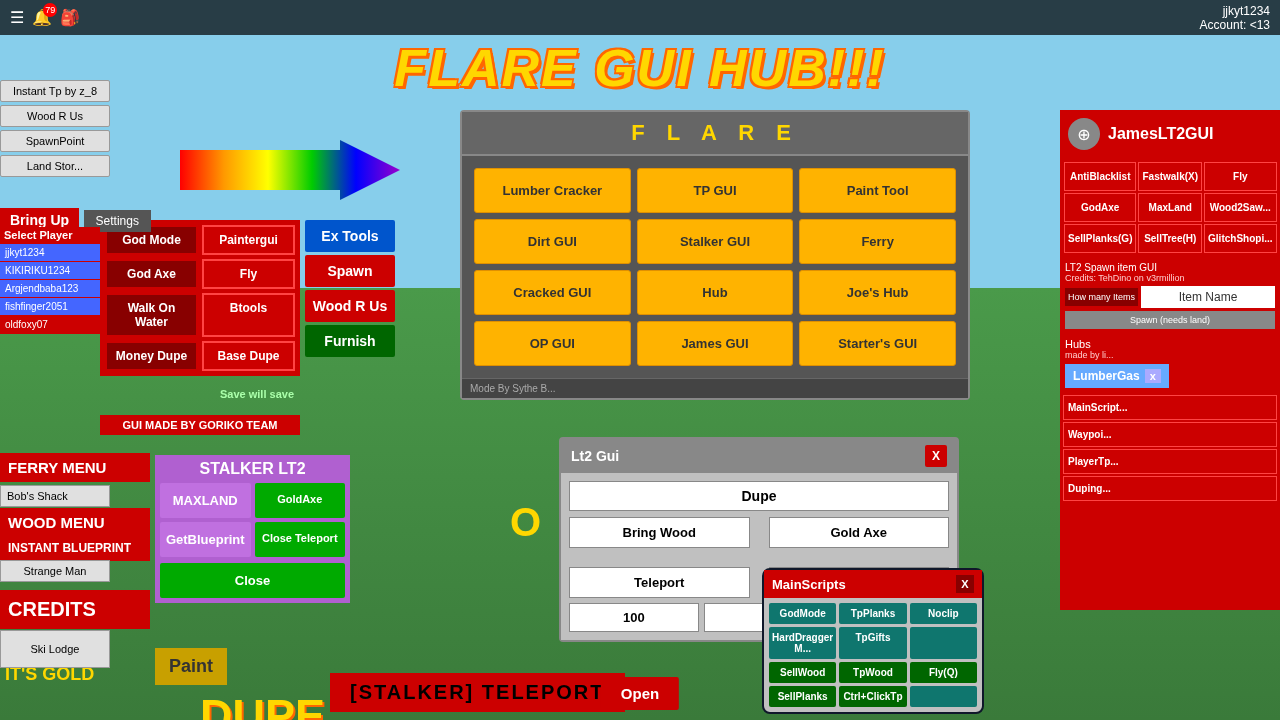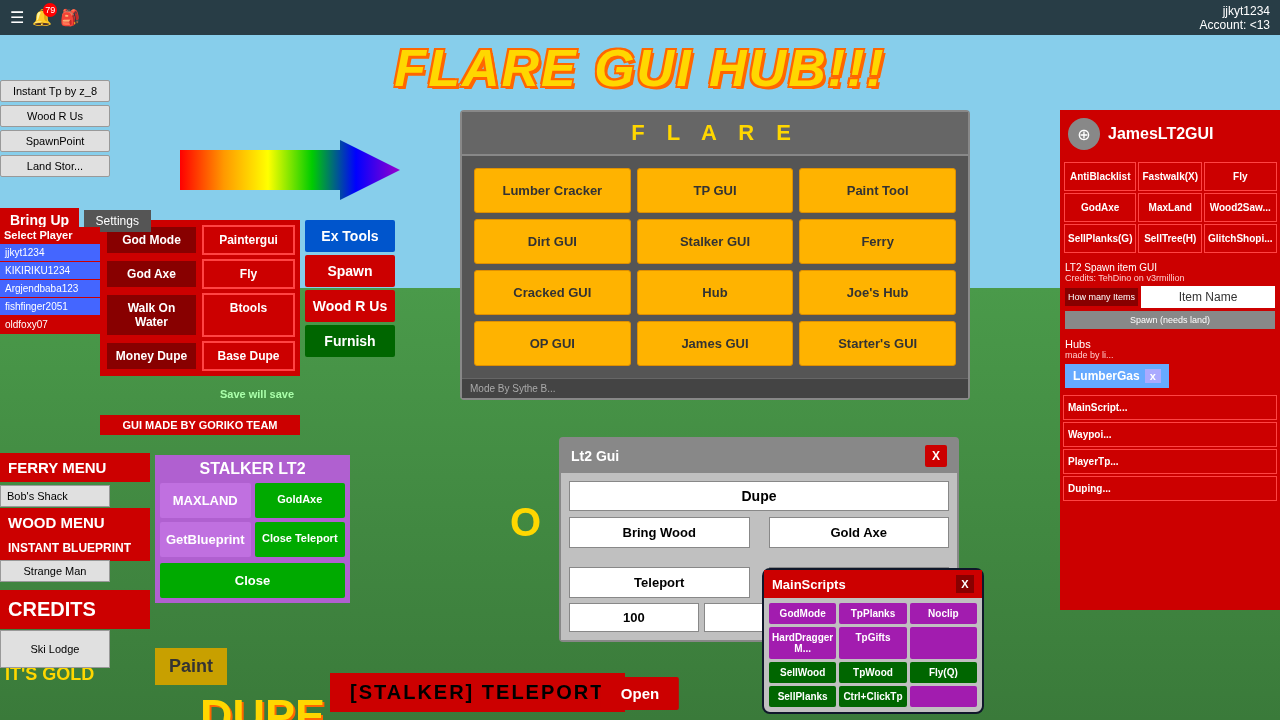--- a/index.html
+++ b/index.html
@@ -380,21 +380,21 @@
       cursor: pointer;
       font-size: 11px;
     }
     .ms-grid {
       display: grid;
       grid-template-columns: 1fr 1fr 1fr;
       gap: 3px;
       padding: 5px;
     }
     .ms-btn {
-      background: #a21caf;
+      background: #0f766e;
       color: white;
       font-size: 10px;
       font-weight: bold;
       padding: 5px 3px;
       text-align: center;
       cursor: pointer;
       border-radius: 2px;
     }
     .ms-btn.green-btn { background: #006600; }
 

